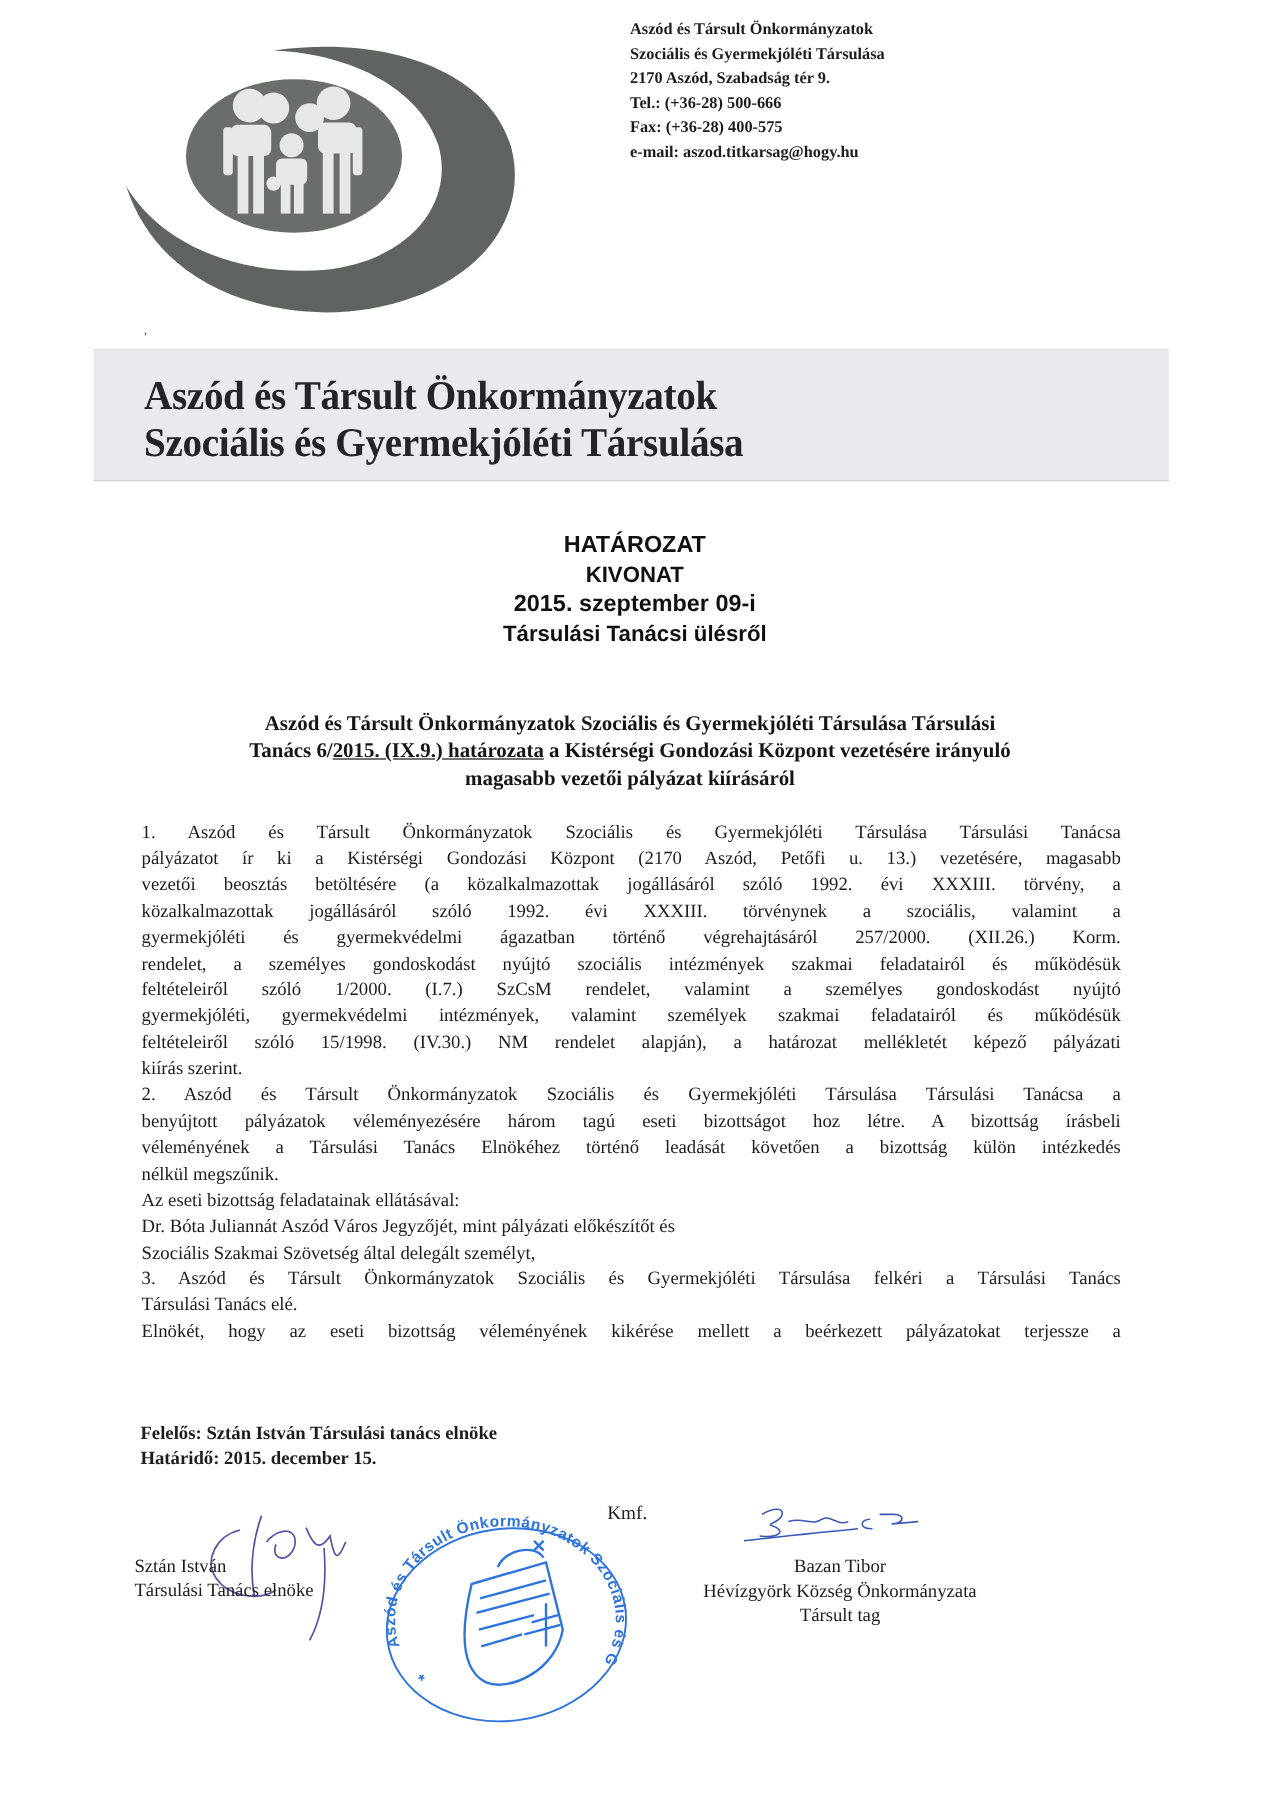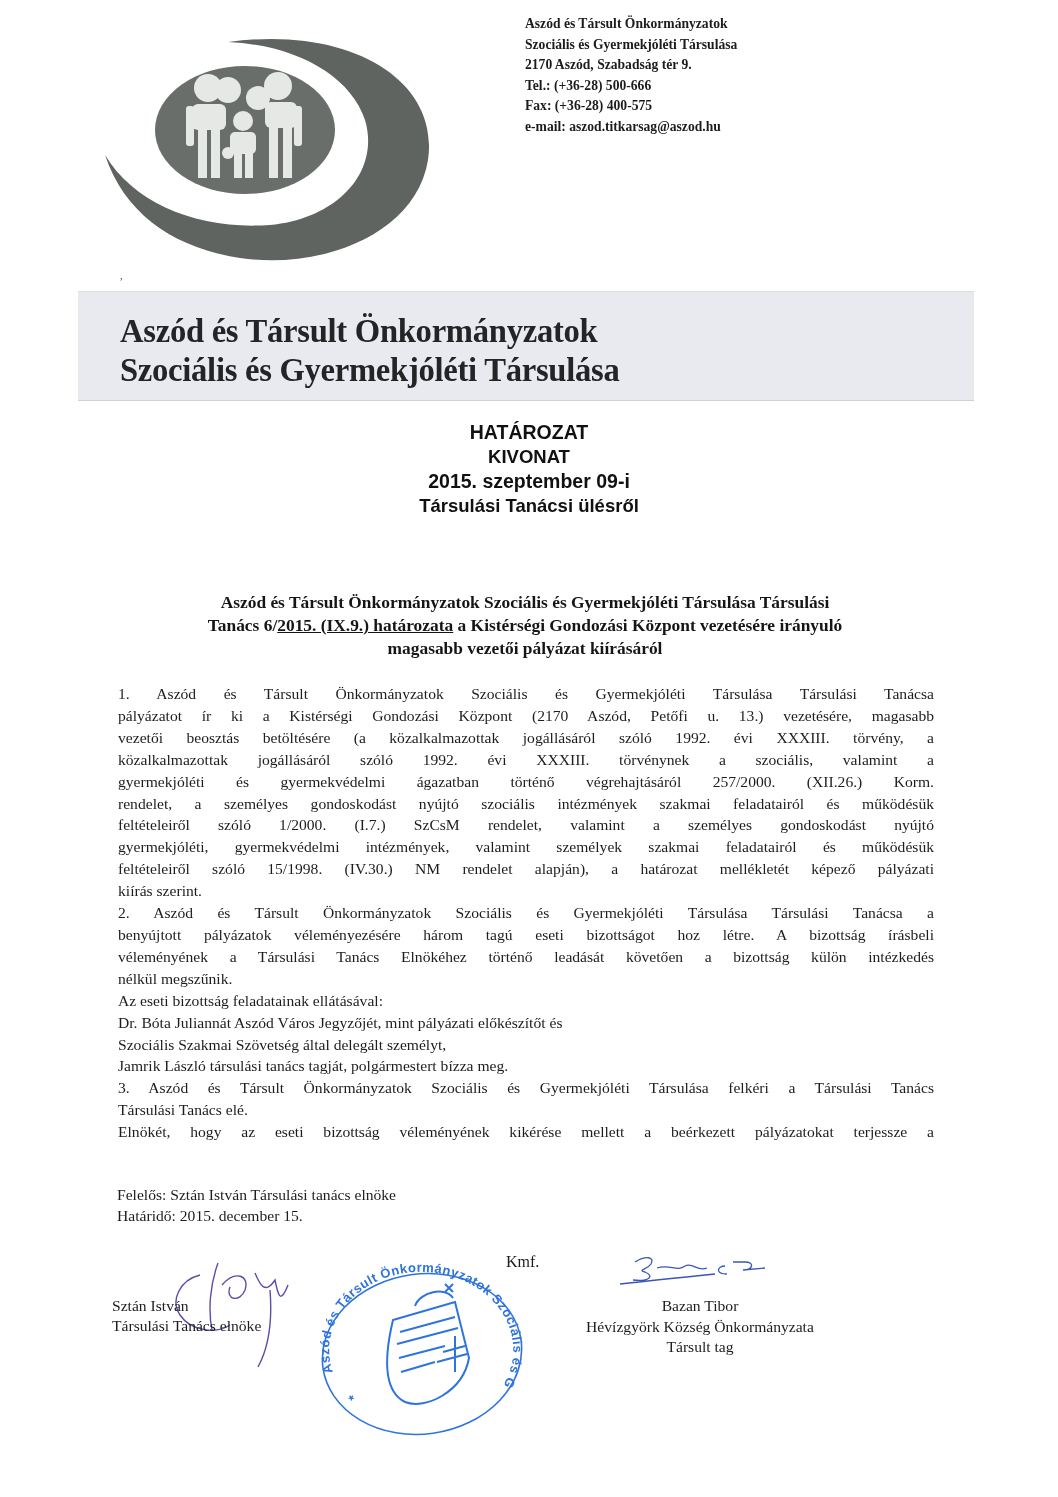--- a/index.html
+++ b/index.html
@@ -13,34 +13,34 @@
   #letterhead { left:525px; top:14px; width:320px; font-family:"Liberation Serif", serif; font-weight:bold; font-size:13.6px; line-height:20.6px; color:#1c1c1c; }
   #letterhead div { white-space:nowrap; }
 
   #stray-mark { left:120px; top:270px; font-size:10px; color:#333; }
 
   
   #banner { left:78px; top:291px; width:896px; height:108px; background:#e9eaf0; border-top:1px solid #dcdde3; border-bottom:1px solid #d0d1d7; }
   #banner-title { position:absolute; left:42px; top:19px; font-family:"Liberation Serif", serif; font-weight:bold; font-size:34px; line-height:39px; color:#222426; letter-spacing:-0.3px; transform:scaleX(0.96); transform-origin:left top; }
 
   
-  #headline { left:0; width:1058px; top:420px; text-align:center; font-family:"Liberation Sans", sans-serif; font-weight:bold; color:#111; }
+  #headline { left:0; width:1058px; top:442px; text-align:center; font-family:"Liberation Sans", sans-serif; font-weight:bold; color:#111; }
   #headline div { font-size:18.5px; line-height:24.6px; }
   #headline .h-big { font-size:19.5px; }
 
   
   #subject { left:110px; width:830px; top:591px; text-align:center; font-family:"Liberation Serif", serif; font-weight:bold; font-size:17.4px; line-height:23px; color:#151515; }
   #subject .u { text-decoration:underline; }
 
   
   #body { left:117px; width:818px; top:683px; font-family:"Liberation Serif", serif; font-size:15.6px; line-height:20.9px; color:#1d1d1d; }
   #body p { margin:1px; text-align:justify; }
   #body .line { white-space:nowrap; }
 
-  #responsible { left:117px; top:1185px; font-size:15.6px; line-height:20.9px; color:#1d1d1d; }
+  #responsible { left:117px; top:1185px; font-size:15.6px; line-height:20.9px; color:#1d1d1d;font-weight:bold; }
 
   
   #kmf { left:506px; top:1253px; font-size:16px; color:#1d1d1d; }
   #sig-left { left:112px; top:1296px; width:200px; text-align:left; font-size:15.6px; line-height:20px; color:#1d1d1d; }
   #sig-right { left:550px; top:1296px; width:300px; text-align:center; font-size:15.6px; line-height:20.5px; color:#1d1d1d; }
 
   #signature-left { left:160px; top:1255px; width:150px; height:115px; }
   #signature-right { left:615px; top:1250px; width:160px; height:40px; }
   #stamp { left:305px; top:1262px; width:230px; height:175px; }
 </style>
@@ -75,21 +75,21 @@
     </g>
   </svg>
 </div>
 
 <div id="letterhead" class="abs">
   <div>Aszód és Társult Önkormányzatok</div>
   <div>Szociális és Gyermekjóléti Társulása</div>
   <div>2170 Aszód, Szabadság tér 9.</div>
   <div>Tel.: (+36-28) 500-666</div>
   <div>Fax: (+36-28) 400-575</div>
-  <div>e-mail: aszod.titkarsag@aszod.hu</div>
+  <div>e-mail: aszod.titkarsag@hogy.hu</div>
 </div>
 
 <div id="stray-mark" class="abs">,</div>
 
 <div id="banner" class="abs">
   <div id="banner-title">
     <div>Aszód és Társult Önkormányzatok</div>
     <div>Szociális és Gyermekjóléti Társulása</div>
   </div>
 </div>
@@ -123,21 +123,20 @@
   <div>
     <p class="line" style="text-align-last:justify">2. Aszód és Társult Önkormányzatok Szociális és Gyermekjóléti Társulása Társulási Tanácsa a</p>
     <p class="line" style="text-align-last:justify">benyújtott pályázatok véleményezésére három tagú eseti bizottságot hoz létre. A bizottság írásbeli</p>
     <p class="line" style="text-align-last:justify">véleményének a Társulási Tanács Elnökéhez történő leadását követően a bizottság külön intézkedés</p>
     <p class="line">nélkül megszűnik.</p>
   </div>
   <div>
     <p class="line">Az eseti bizottság feladatainak ellátásával:</p>
     <p class="line">Dr. Bóta Juliannát Aszód Város Jegyzőjét, mint pályázati előkészítőt és</p>
     <p class="line">Szociális Szakmai Szövetség által delegált személyt,</p>
-    <p class="line">Jamrik László társulási tanács tagját, polgármestert bízza meg.</p>
   </div>
   <div>
     <p class="line" style="text-align-last:justify">3. Aszód és Társult Önkormányzatok Szociális és Gyermekjóléti Társulása felkéri a Társulási Tanács</p>
     <p class="line">Társulási Tanács elé.</p>
     <p class="line" style="text-align-last:justify">Elnökét, hogy az eseti bizottság véleményének kikérése mellett a beérkezett pályázatokat terjessze a</p>
   </div>
 </div>
 
 <div id="responsible" class="abs">
   <div>Felelős: Sztán István Társulási tanács elnöke</div>

